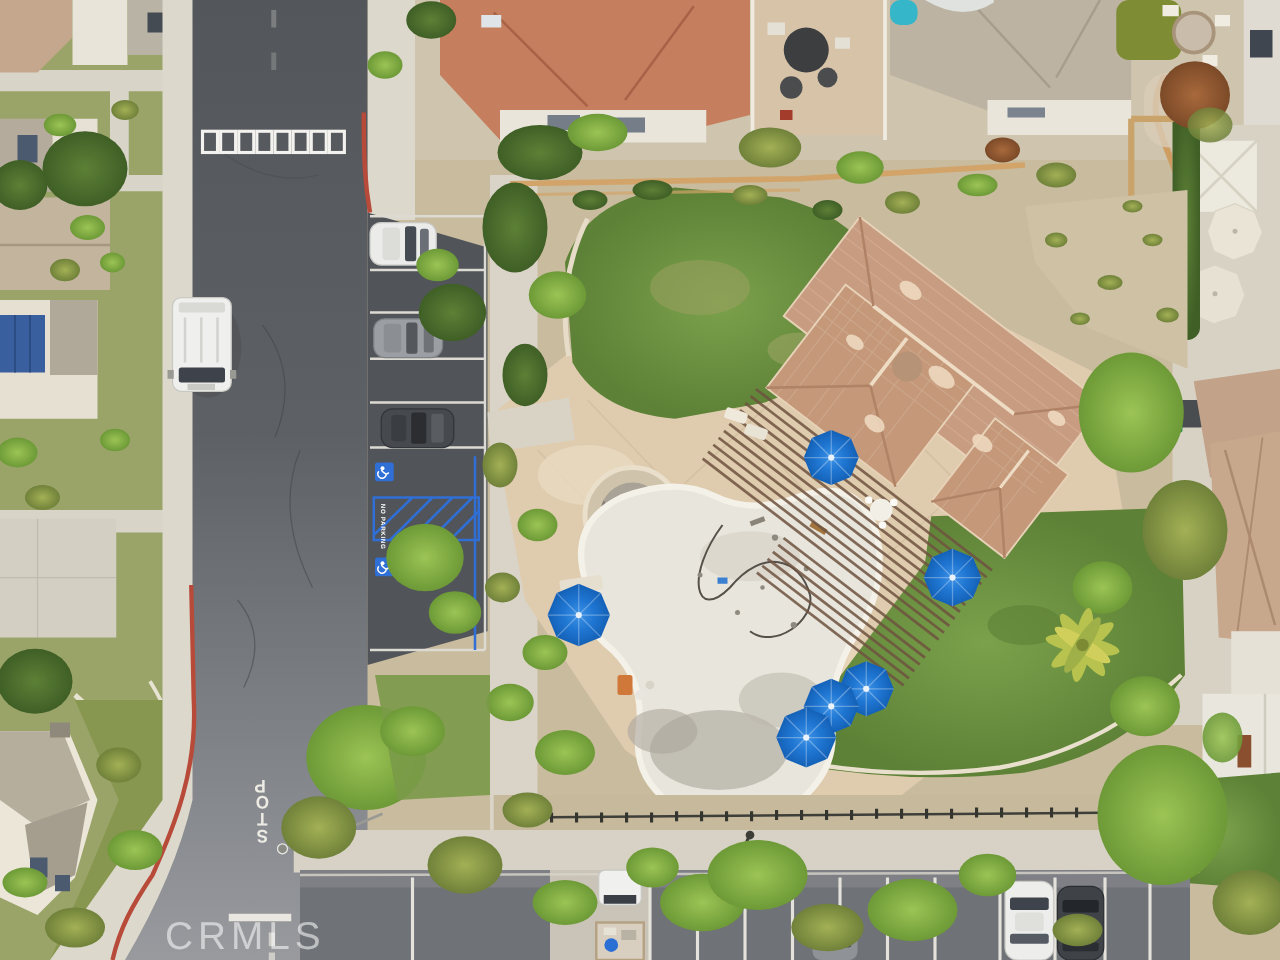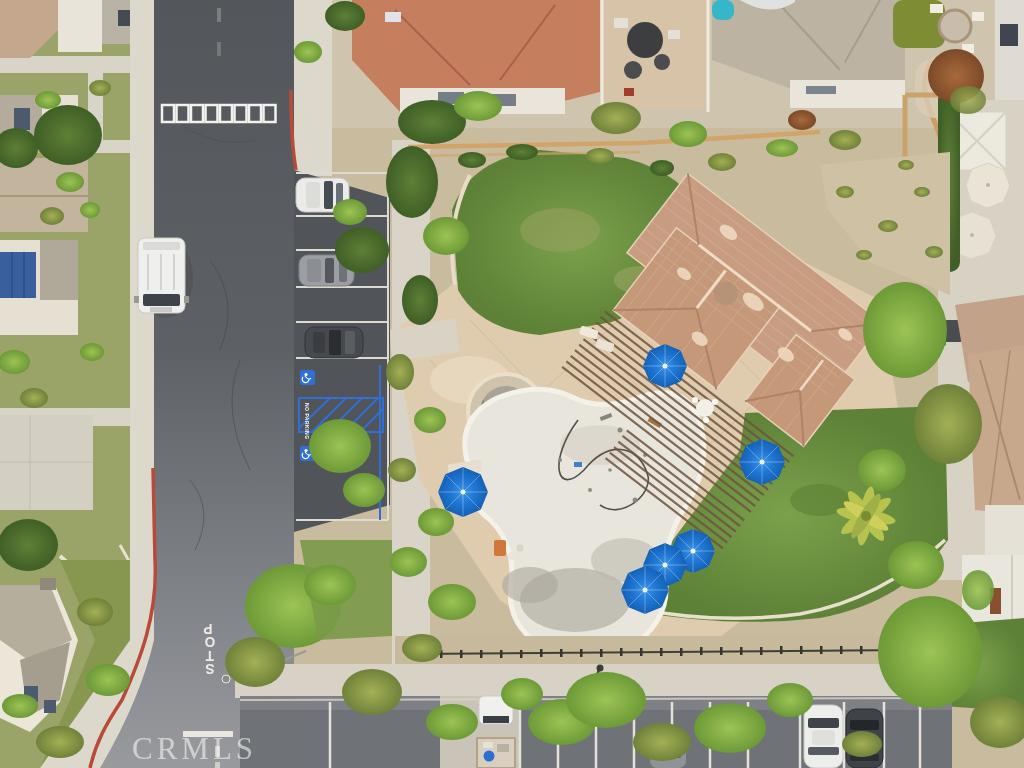--- a/index.html
+++ b/index.html
@@ -1,20 +1,20 @@
 <!DOCTYPE html>
 <html><head>
 <meta charset="utf-8">
 <style>
   html,body{margin:0;padding:0;background:#222;}
   #stage{position:relative;width:1024px;height:768px;overflow:hidden;
          font-family:"Liberation Sans", sans-serif;background:#c9bb9e;}
   #stage svg{position:absolute;left:0;top:0;}
   #watermark{position:absolute;left:132px;top:731px;
-             font-family:Liberation Serif, serif;
+             font-family:Liberation Sans, sans-serif;
              font-size:31px;font-weight:500;letter-spacing:4px;
              color:rgba(255,255,255,0.55);user-select:none;}
   .stoptxt{font-family:"Liberation Sans", sans-serif;font-weight:bold;
            fill:#edebe4;font-size:13px;}
   .noparktxt{font-family:"Liberation Sans", sans-serif;font-weight:bold;
              fill:#ffffff;font-size:5px;letter-spacing:.5px;}
 </style>
 </head>
 <body>
 

